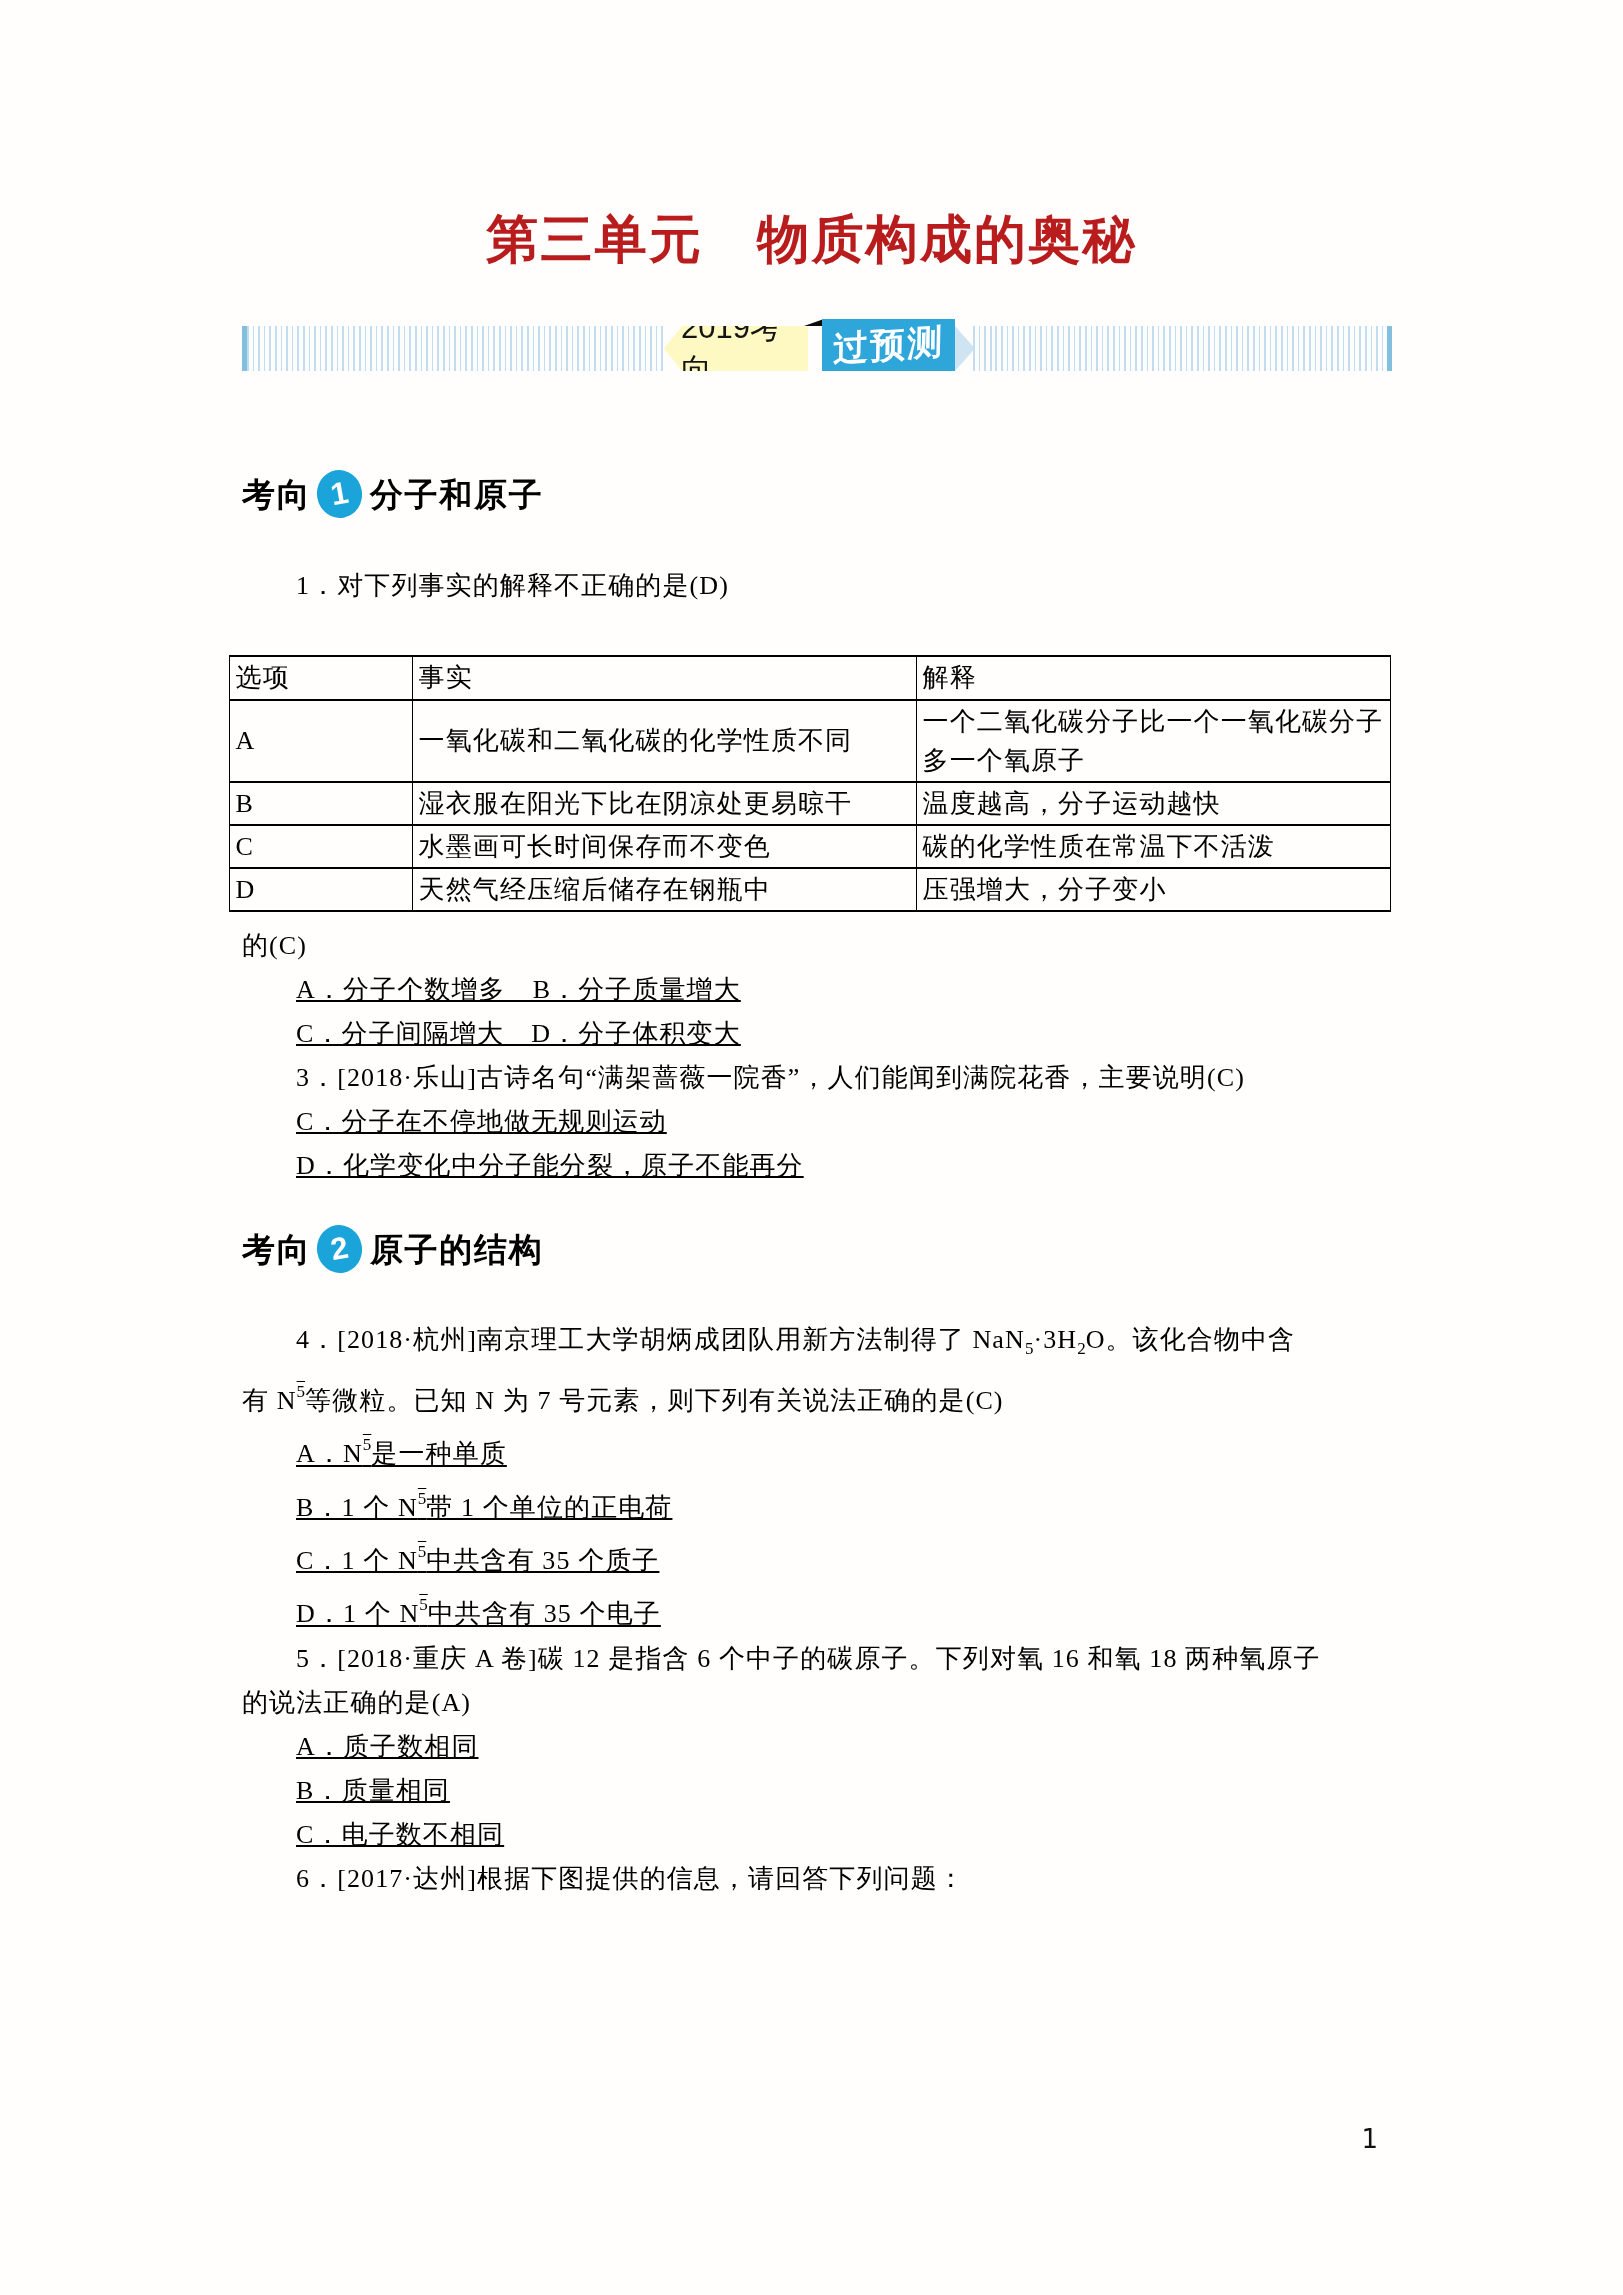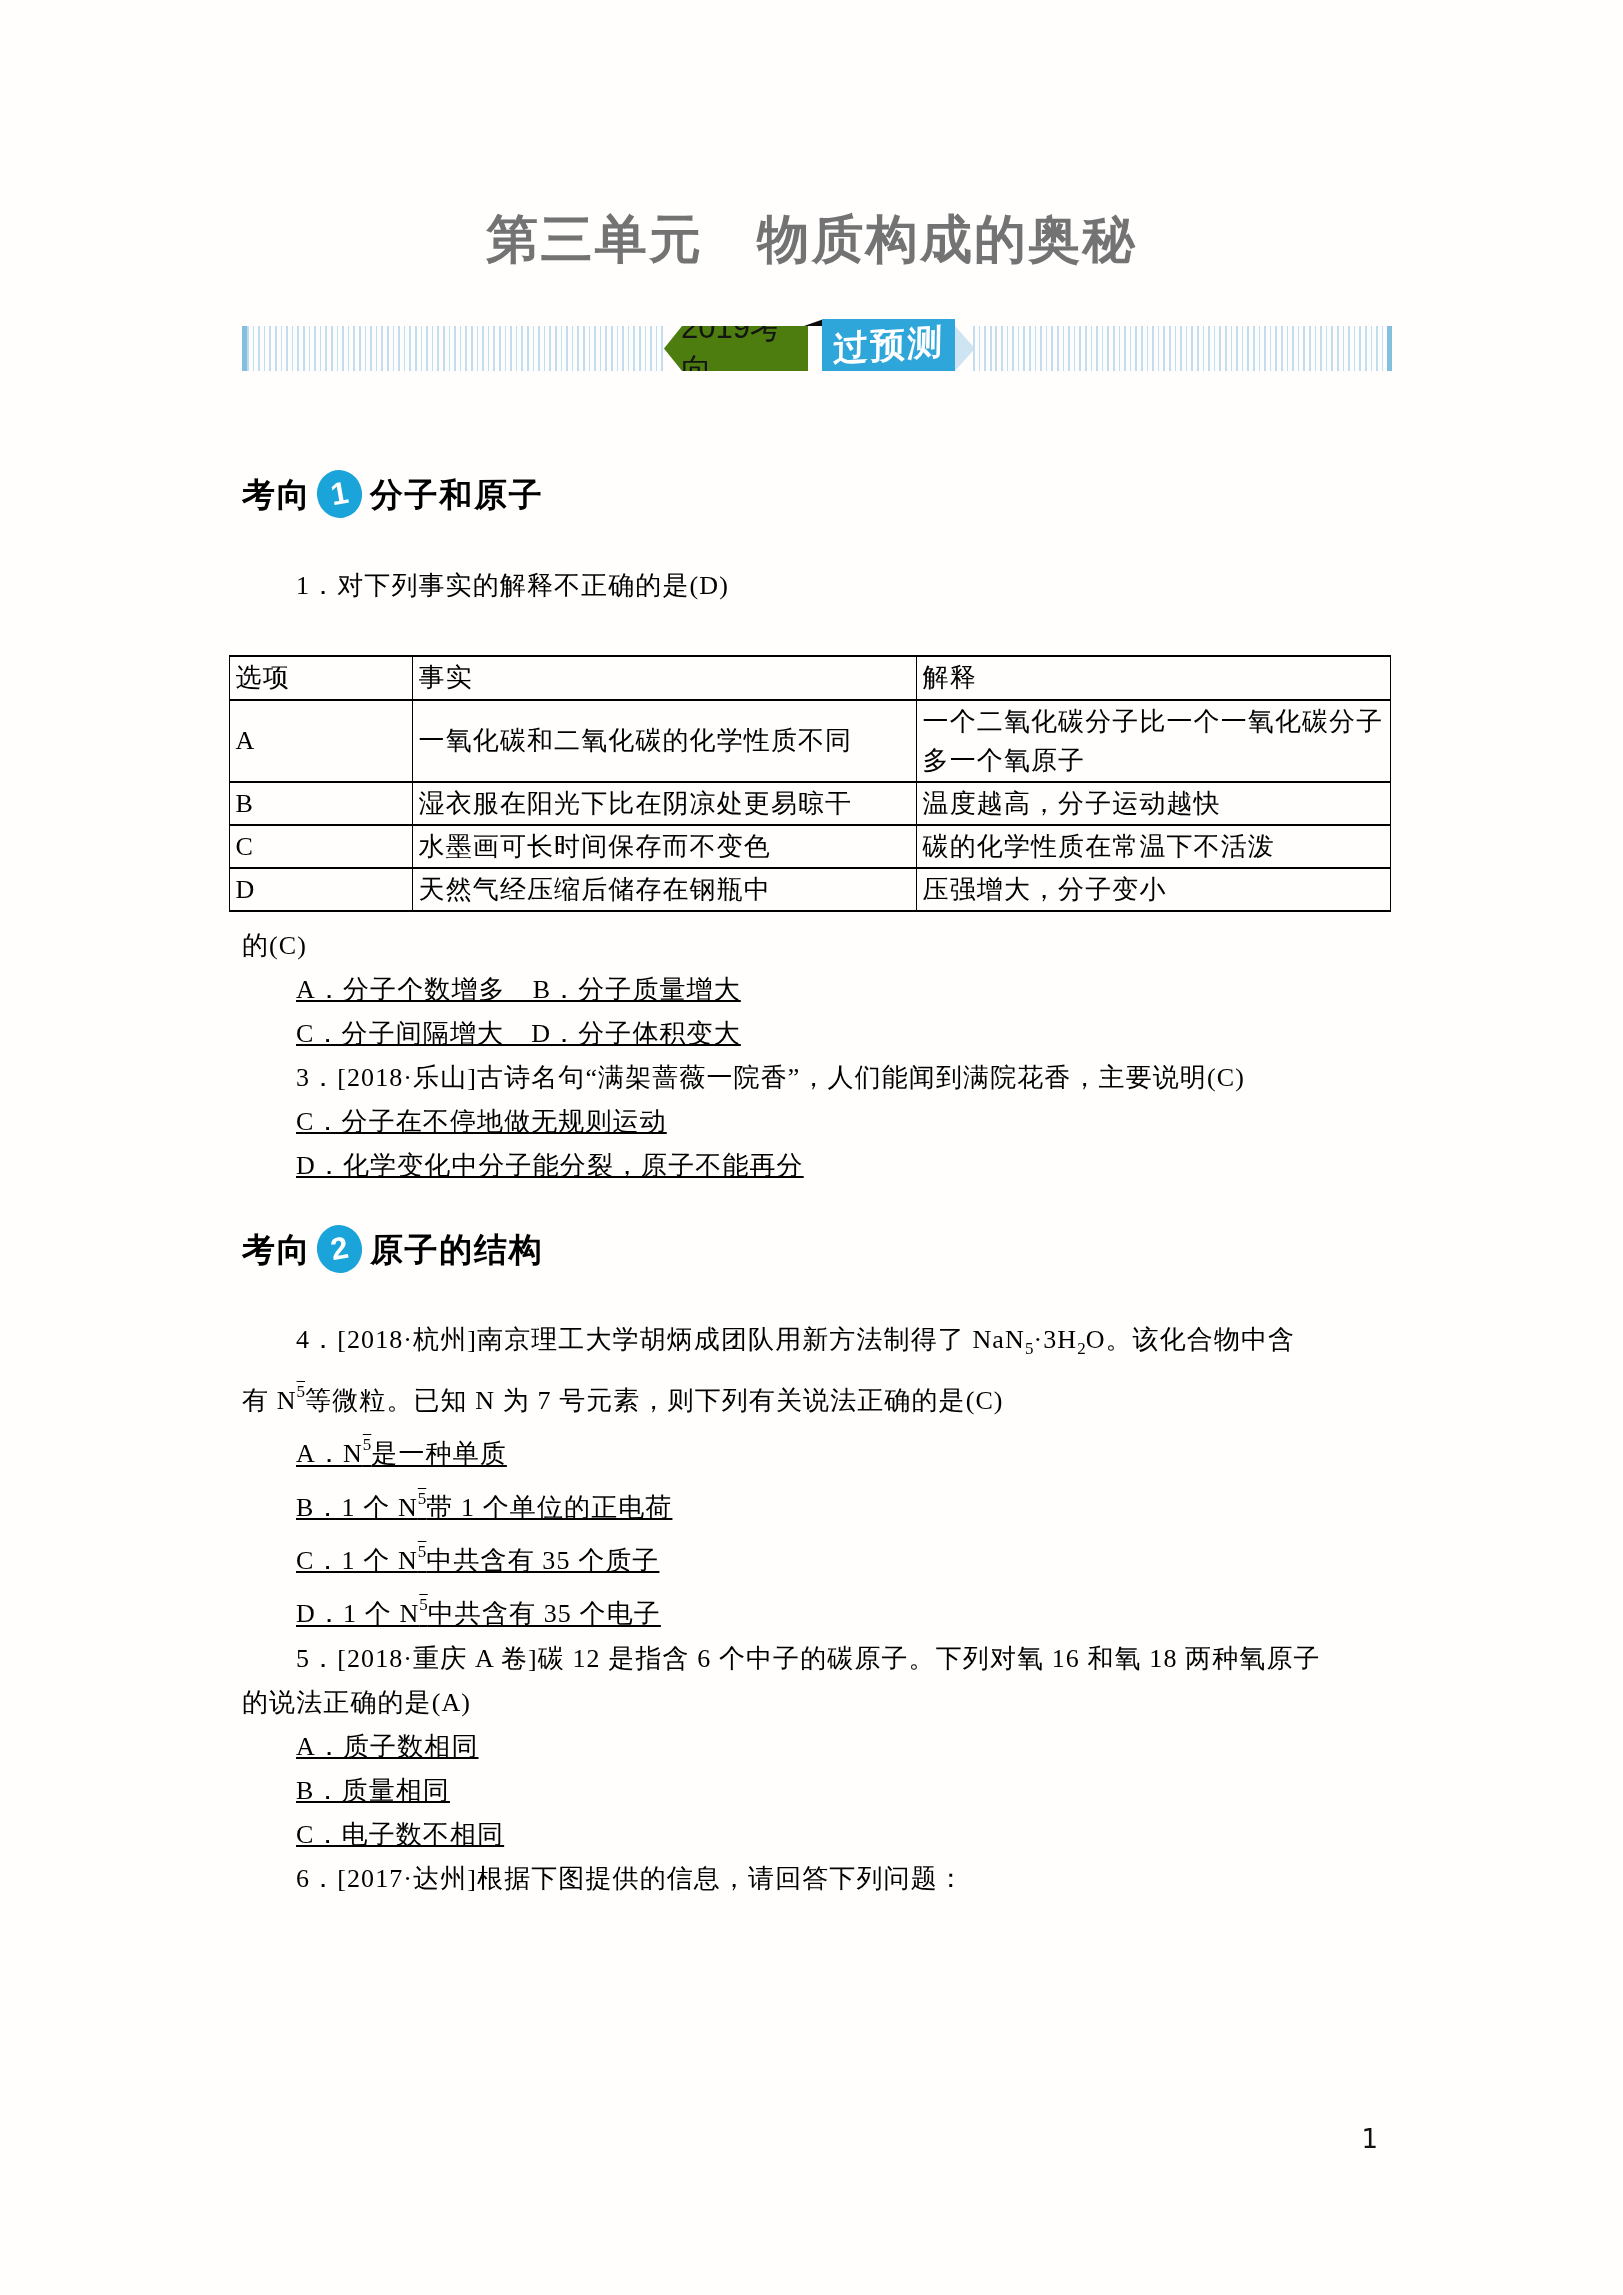--- a/index.html
+++ b/index.html
@@ -1,29 +1,29 @@
 <!DOCTYPE html>
 <html style="font-size:9px"><head>
 <meta charset="utf-8">
 <style>
   html,body{margin:0;padding:0;background:#ffffff;}
   .page{position:relative;width:1623px;height:2295px;background:#fffefd;overflow:hidden;
         font-family:"Liberation Serif","DejaVu Serif",serif;color:#000;}
 
   
   .doc-title{margin:0;padding-top:209px;text-align:center;font-size:52px;line-height:1.2;
-             font-weight:700;color:#737373;letter-spacing:2.2px;}
+             font-weight:700;color:#b91c1c;letter-spacing:2.2px;}
 
   
   .banner{position:relative;margin:48px 231px 0 242px;height:52px;}
   .stripes{position:absolute;top:6.7px;bottom:0;
            background:repeating-linear-gradient(90deg,#c3ddee 0 1.7px,#fdfdfd 1.7px 5.6px);}
   .stripes.left{left:0;width:417px;border-left:5px solid #82c0de;}
   .stripes.right{right:0;width:414px;border-right:5.6px solid #82c0de;}
-  .ribbon{position:absolute;left:422px;top:6.7px;height:45px;width:144px;background:#4d7c0f;
+  .ribbon{position:absolute;left:422px;top:6.7px;height:45px;width:144px;background:#fef9c3;
           clip-path:polygon(18px 0,100% 0,100% 100%,18px 100%,0 50%);
           display:flex;align-items:center;justify-content:center;box-sizing:border-box;padding-left:17px;
           font-family:"Liberation Sans","DejaVu Sans",sans-serif;font-size:31px;color:#141414;}
   .badge{position:absolute;left:580px;top:0;width:133px;height:52px;background:#2fa6da;
          display:flex;align-items:center;justify-content:center;color:#ffffff;
          font-family:"Liberation Sans","DejaVu Sans",sans-serif;font-weight:700;font-size:35px;letter-spacing:2.2px;}
   .badge span{display:inline-block;transform:rotate(-4deg) skewX(-5deg);}
   .tip{position:absolute;left:713px;top:6.7px;width:20px;height:45px;background:#cfe4f3;
        clip-path:polygon(0 0,100% 50%,0 100%);}
   .fold{position:absolute;left:562px;top:0;width:18.5px;height:6.7px;background:#0a0a0a;

